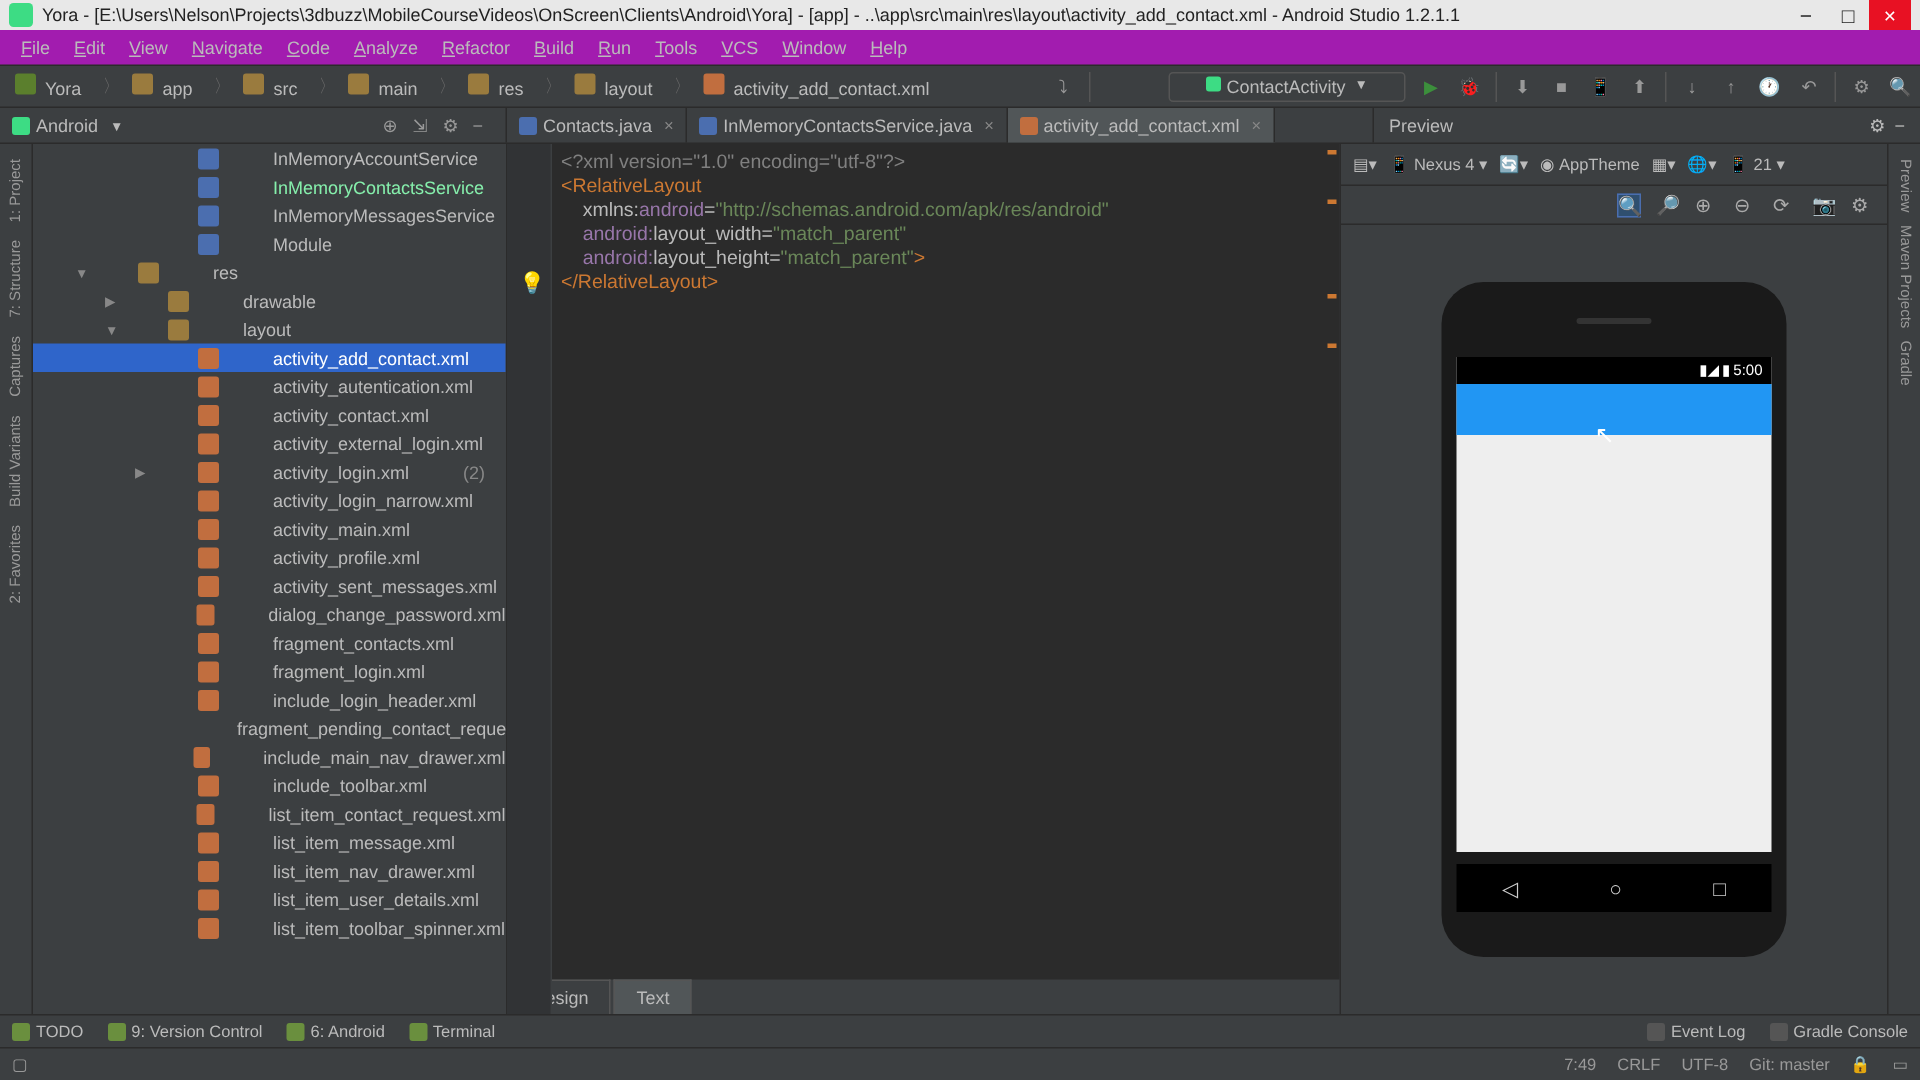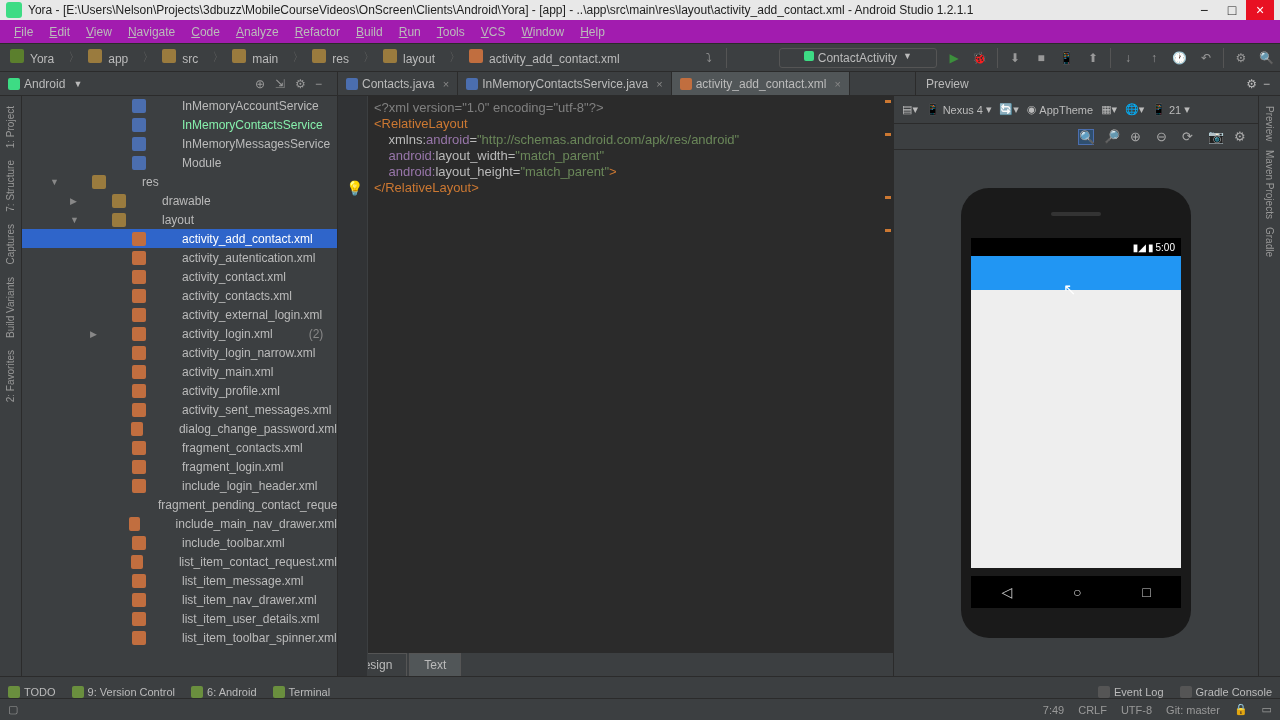--- a/index.html
+++ b/index.html
@@ -92,21 +92,21 @@
 .phone .screen { width: 100%; height: 330px; background: #eee; position: relative; }
 .phone .statusbar { height: 18px; background: #000; color: #fff; display: flex; align-items: center; justify-content: flex-end; padding: 0 6px; font-size: 10px; gap: 2px; }
 .phone .appbar { height: 34px; background: #2196f3; }
 .phone .cursor { position: absolute; top: 42px; left: 92px; font-size: 16px; color: #fff; }
 .phone .navbar { height: 32px; background: #000; position: absolute; bottom: 30px; left: 10px; right: 10px; display: flex; align-items: center; justify-content: space-around; }
 .phone .navbar span { color: #ccc; font-size: 14px; }
 
 .right-rail { width: 22px; background: #3c3f41; border-left: 1px solid #2b2b2b; display: flex; flex-direction: column; align-items: center; padding-top: 6px; }
 .right-rail .rail-item { writing-mode: vertical-rl; font-size: 10px; color: #999; padding: 4px 0; }
 
-.bottom-tabs { height: 22px; background: #3c3f41; display: flex; align-items: flex-end; border-top: 1px solid #2b2b2b; padding: 0 8px; gap: 16px; }
+.bottom-tabs { height: 22px; background: #3c3f41; display: flex; align-items: center; border-top: 1px solid #2b2b2b; padding: 0 8px; gap: 16px; }
 .bottom-tabs .btab { display: flex; align-items: center; gap: 4px; color: #bbb; font-size: 11px; }
 .bottom-tabs .btab .bicn { width: 12px; height: 12px; border-radius: 2px; }
 .bottom-tabs .right { margin-left: auto; display: flex; gap: 16px; }
 
 .statusbar-ide { height: 22px; background: #3c3f41; display: flex; align-items: center; border-top: 1px solid #2b2b2b; padding: 0 8px; font-size: 11px; color: #999; }
 .statusbar-ide .right { margin-left: auto; display: flex; gap: 14px; align-items: center; }
 </style>
 </head>
 <body>
 
@@ -268,25 +268,20 @@
       </div>
       <div class="tree-item indent-3">
         <span class="arrow"></span>
         <span class="ficn xml-icn"></span>
         <span>activity_autentication.xml</span>
       </div>
       <div class="tree-item indent-3">
         <span class="arrow"></span>
         <span class="ficn xml-icn"></span>
         <span>activity_contact.xml</span>
-      </div>
-      <div class="tree-item indent-3">
-        <span class="arrow"></span>
-        <span class="ficn xml-icn"></span>
-        <span>activity_contacts.xml</span>
       </div>
       <div class="tree-item indent-3">
         <span class="arrow"></span>
         <span class="ficn xml-icn"></span>
         <span>activity_external_login.xml</span>
       </div>
       <div class="tree-item indent-3">
         <span class="arrow">▶</span>
         <span class="ficn xml-icn"></span>
         <span>activity_login.xml</span>

